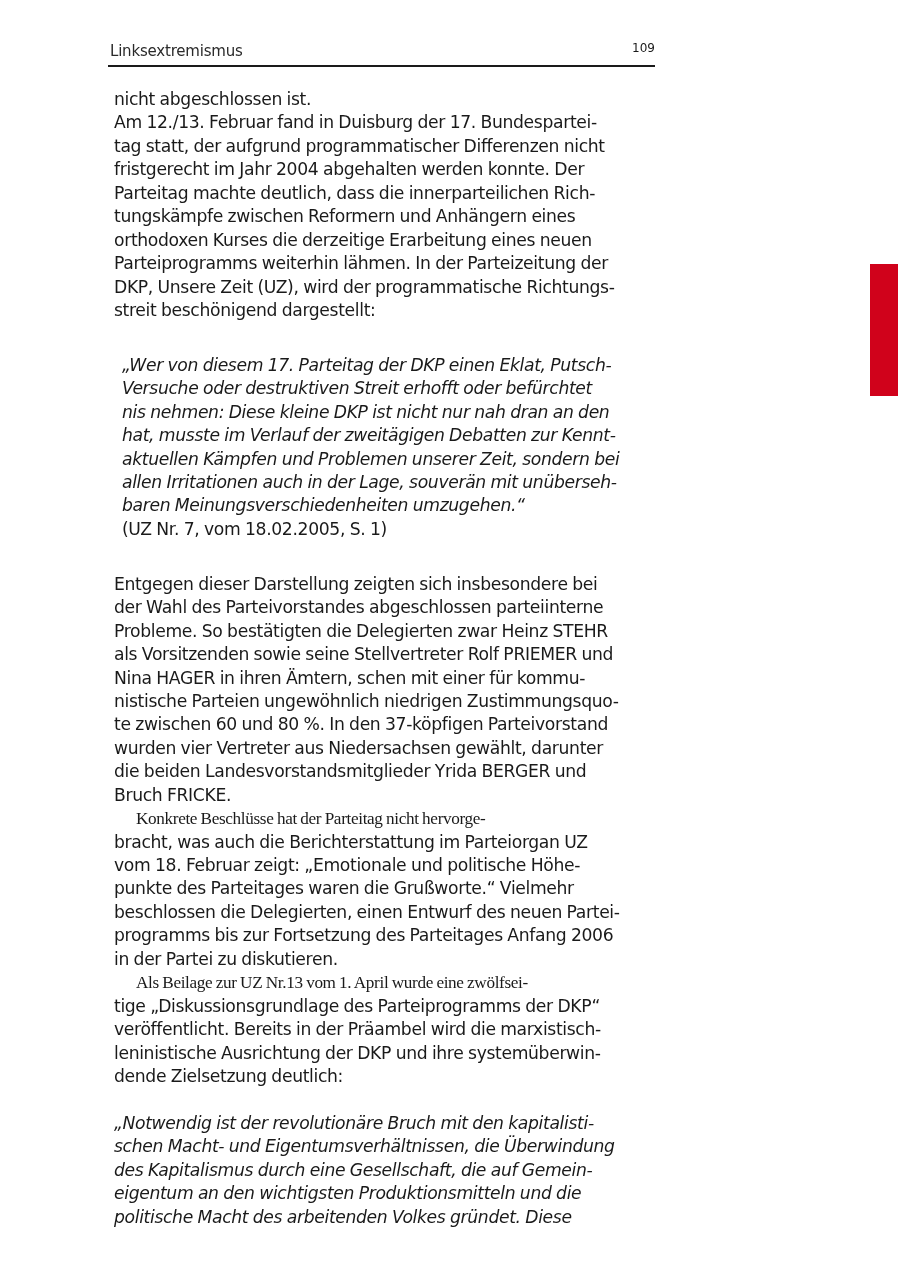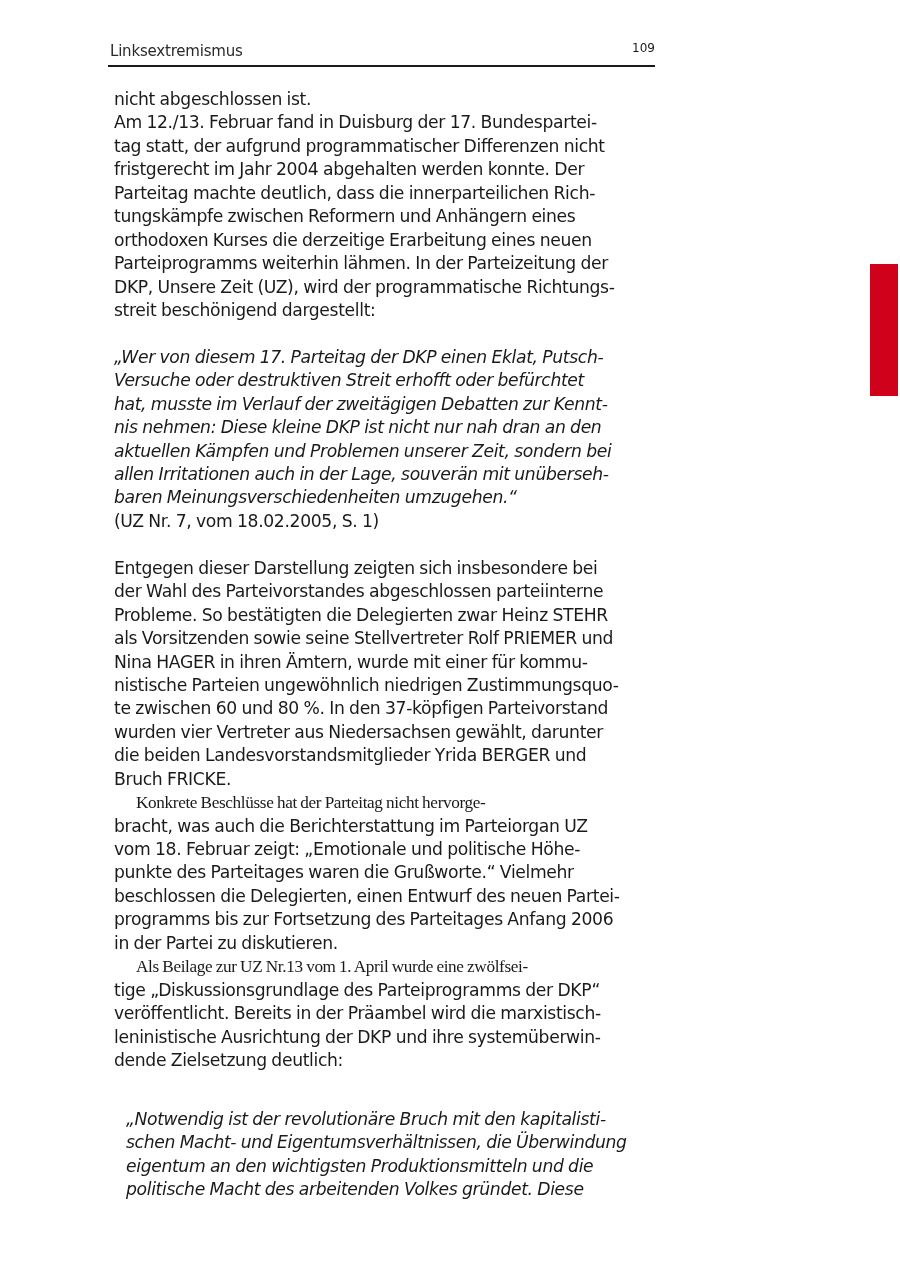--- a/index.html
+++ b/index.html
@@ -97,39 +97,39 @@
     <span class="line">Parteitag machte deutlich, dass die innerparteilichen Rich-</span>
     <span class="line">tungskämpfe zwischen Reformern und Anhängern eines</span>
     <span class="line">orthodoxen Kurses die derzeitige Erarbeitung eines neuen</span>
     <span class="line">Parteiprogramms weiterhin lähmen. In der Parteizeitung der</span>
     <span class="line">DKP, Unsere Zeit (UZ), wird der programmatische Richtungs-</span>
     <span class="line">streit beschönigend dargestellt:</span>
   </div>
 
   <span class="blank"></span>
 
-  <blockquote style="margin:0;padding:0;">
+  <blockquote style="margin:8px;padding:0;">
     <span class="line italic">„Wer von diesem 17. Parteitag der DKP einen Eklat, Putsch-</span>
     <span class="line italic">Versuche oder destruktiven Streit erhofft oder befürchtet</span>
+    <span class="line italic">nis nehmen: Diese kleine DKP ist nicht nur nah dran an den</span>
     <span class="line italic">hat, musste im Verlauf der zweitägigen Debatten zur Kennt-</span>
-    <span class="line italic">nis nehmen: Diese kleine DKP ist nicht nur nah dran an den</span>
     <span class="line italic">aktuellen Kämpfen und Problemen unserer Zeit, sondern bei</span>
     <span class="line italic">allen Irritationen auch in der Lage, souverän mit unüberseh-</span>
     <span class="line italic">baren Meinungsverschiedenheiten umzugehen.“</span>
     <span class="line">(UZ Nr. 7, vom 18.02.2005, S. 1)</span>
   </blockquote>
 
   <span class="blank"></span>
 
   <div>
     <span class="line">Entgegen dieser Darstellung zeigten sich insbesondere bei</span>
     <span class="line">der Wahl des Parteivorstandes abgeschlossen parteiinterne</span>
     <span class="line">Probleme. So bestätigten die Delegierten zwar Heinz STEHR</span>
     <span class="line">als Vorsitzenden sowie seine Stellvertreter Rolf PRIEMER und</span>
-    <span class="line">Nina HAGER in ihren Ämtern, wurde mit einer für kommu-</span>
+    <span class="line">Nina HAGER in ihren Ämtern, schen mit einer für kommu-</span>
     <span class="line">nistische Parteien ungewöhnlich niedrigen Zustimmungsquo-</span>
     <span class="line">te zwischen 60 und 80 %. In den 37-köpfigen Parteivorstand</span>
     <span class="line">wurden vier Vertreter aus Niedersachsen gewählt, darunter</span>
     <span class="line">die beiden Landesvorstandsmitglieder Yrida BERGER und</span>
     <span class="line">Bruch FRICKE.</span>
   </div>
 
   <div>
     <span class="line indent">Konkrete Beschlüsse hat der Parteitag nicht hervorge-</span>
     <span class="line">bracht, was auch die Berichterstattung im Parteiorgan UZ</span>
@@ -143,20 +143,21 @@
   <div>
     <span class="line indent">Als Beilage zur UZ Nr.13 vom 1. April wurde eine zwölfsei-</span>
     <span class="line">tige „Diskussionsgrundlage des Parteiprogramms der DKP“</span>
     <span class="line">veröffentlicht. Bereits in der Präambel wird die marxistisch-</span>
     <span class="line">leninistische Ausrichtung der DKP und ihre systemüberwin-</span>
     <span class="line">dende Zielsetzung deutlich:</span>
   </div>
 
   <span class="blank"></span>
 
-  <blockquote style="margin:12px;padding:0;">
+  <blockquote style="margin:0;padding:0;">
     <span class="line italic">„Notwendig ist der revolutionäre Bruch mit den kapitalisti-</span>
     <span class="line italic">schen Macht- und Eigentumsverhältnissen, die Überwindung</span>
+    <span class="line italic">des Kapitalismus durch eine Gesellschaft, die auf Gemein-</span>
     <span class="line italic">eigentum an den wichtigsten Produktionsmitteln und die</span>
     <span class="line italic">politische Macht des arbeitenden Volkes gründet. Diese</span>
   </blockquote>
 
 </div>
 
 </body></html>

